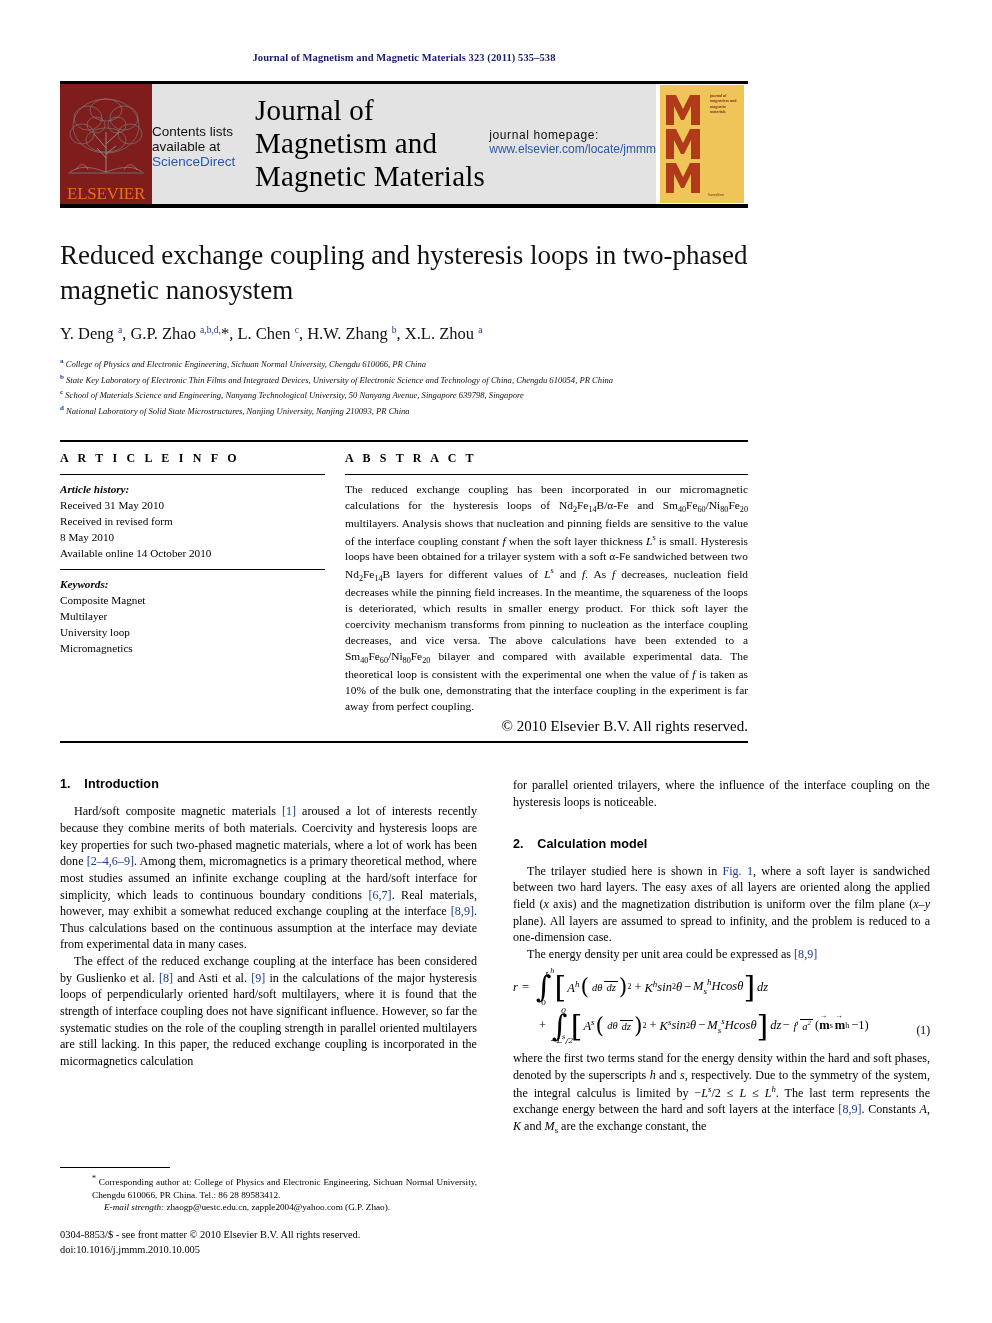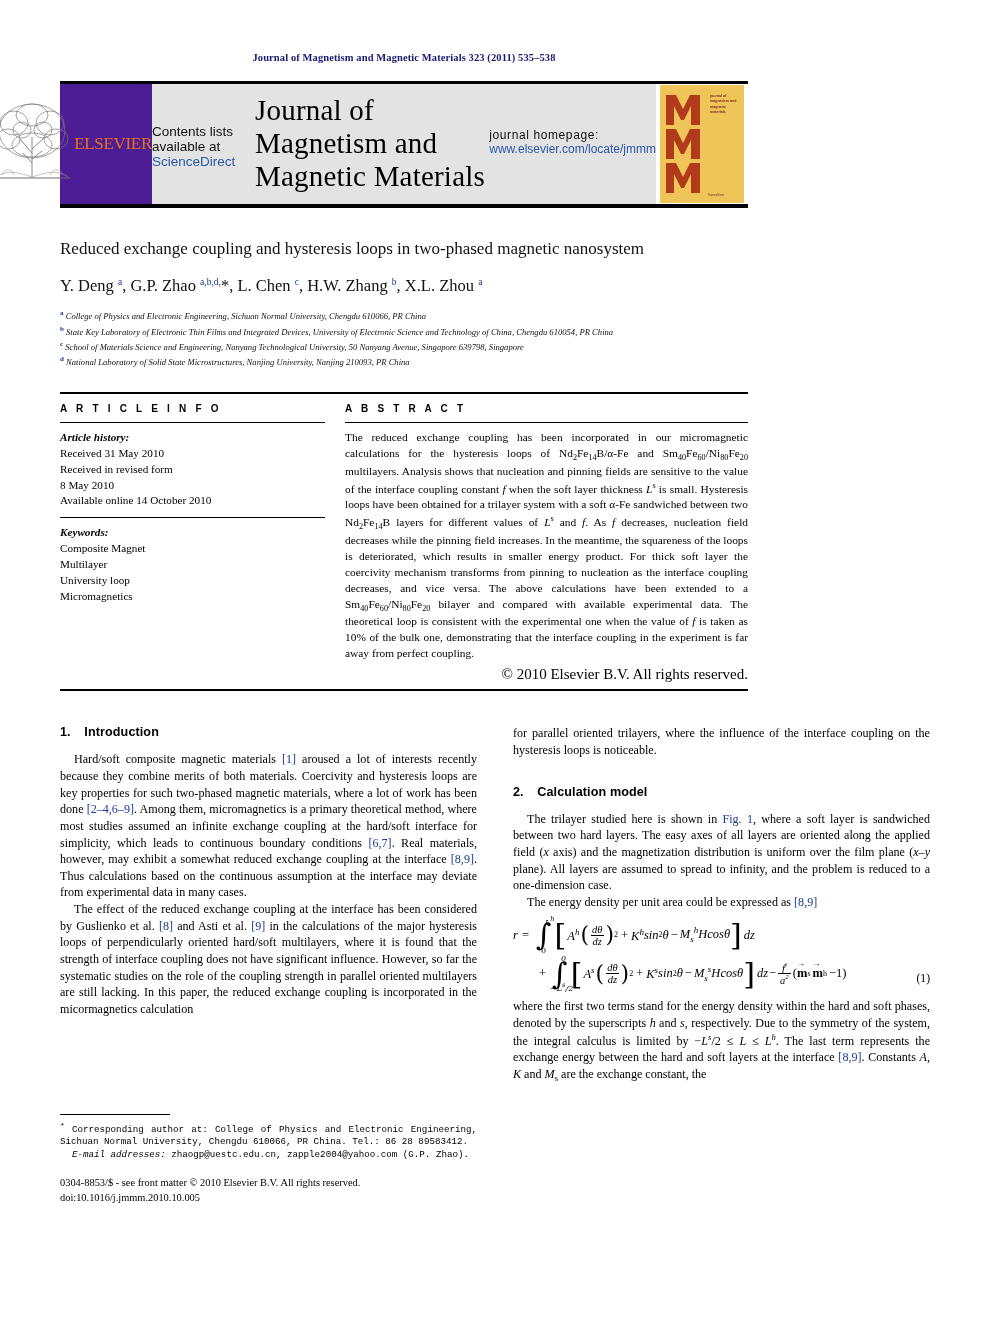--- a/index.html
+++ b/index.html
@@ -27,22 +27,22 @@
   
   .masthead-wrap { margin:18px 60px 0 60px; }
   .rule-thick { height:3px; background:#000; }
   .rule-thick-btm { height:4px; background:#000; margin-top:0; }
   .masthead {
     display:flex; align-items:stretch;
     height:120px;
   }
   .elsevier-box {
     width:92px; flex:0 0 92px;
-    background:#4c1d95;
-    display:flex; flex-direction:row;
+    background:#7f1d1d;
+    display:flex; flex-direction:column;
     align-items:center; justify-content:flex-end;
     padding-bottom:2px;
     box-sizing:border-box;
   }
   .tree-svg { display:block; }
   .elsevier-word {
     font-family:"Liberation Serif", serif;
     color:#E9711C;
     font-size:17px;
     letter-spacing:-0.3px;
@@ -92,21 +92,21 @@
     width:32px;
     font-family:"Liberation Sans", sans-serif;
     font-size:2.6px; line-height:1.4;
     color:#5c2413;
   }
 
   
   .titleblock { margin:30px 60px 0 60px; }
   .art-title {
     font-family:"Liberation Serif", serif;
-    font-size:17px;
+    font-size:27px;
     line-height:1.30;
     font-weight:400;
     color:#111;
     margin:0 0 16px 0;
     max-width:720px;
   }
   .authors {
     font-family:"Liberation Serif", serif;
     font-size:16.5px;
     color:#111;
@@ -121,22 +121,22 @@
     line-height:1.58;
     color:#111;
   }
   .aff sup { font-style:normal; font-weight:bold; font-size:7px; }
 
   
   .infoabs { margin:22px 60px 0 60px; }
   .rule-med { height:2px; background:#000; }
   .sechead-row { display:flex; padding:9px 0 8px 0; }
   .sechead {
-    font-family:Liberation Sans, sans-serif;
-    font-size:10px; font-weight:bold;
+    font-family:Liberation Serif, serif;
+    font-size:12px; font-weight:bold;
     letter-spacing:3.2px;
   }
   .sechead.left { width:285px; flex:0 0 285px; }
   .infoabs-body { display:flex; }
   .col-info { width:285px; flex:0 0 285px; padding-right:20px; box-sizing:border-box; }
   .col-abs { flex:1 1 auto; padding-left:0px; }
   .rule-thin { height:1px; background:#000; }
   .info-block { font-family:"Liberation Serif", serif; font-size:11.2px; line-height:1.42; padding:7px 0 8px 0; }
   .info-block .lbl { font-style:italic; font-weight:bold; }
   .abs-text {
@@ -184,36 +184,37 @@
     margin:12px 0 12px 0;
     position:relative;
     line-height:1;
   }
   .eq .ln { display:flex; align-items:center; }
   .eq .ln2 { display:flex; align-items:center; margin-top:13px; padding-left:26px; }
   .intg { font-size:30px; line-height:0.8; position:relative; display:inline-block; margin:0 3px; font-family:"DejaVu Serif", serif;}
   .intg .lim-t { position:absolute; top:-6px; left:9px; font-size:8px; font-style:italic; white-space:nowrap;}
   .intg .lim-b { position:absolute; bottom:-7px; left:5px; font-size:8px; white-space:nowrap;}
   .brk { font-size:30px; font-family:"DejaVu Serif", serif; line-height:0.85; }
-  .frac { display:inline-flex; flex-direction:column; align-items:center; vertical-align:middle; margin:0 1px; font-style:italic;}
+  .frac { display:inline-flex; flex-direction:row; align-items:center; vertical-align:middle; margin:0 1px; font-style:italic;}
   .frac .nu { font-size:10.5px; line-height:1.05; padding:0 2px;}
   .frac .de { font-size:10.5px; line-height:1.05; border-top:1px solid #000; padding:0 2px;}
   .paren { font-size:22px; font-family:"DejaVu Serif", serif; line-height:0.9; }
   .it { font-style:italic; }
   .vecm { position:relative; display:inline-block; font-weight:bold;}
   .vecm .arr { position:absolute; top:-7px; left:0; right:2px; font-size:8px; line-height:1; }
   .eqno { position:absolute; right:0; bottom:2px; font-size:11.6px; }
 
   
   .fn-wrap { position:absolute; left:0; bottom:0; width:417px; }
   .fn-rule { width:110px; height:1px; background:#000; margin-bottom:5px; }
   .fn {
-    font-family:Liberation Mono, monospace;
+    font-family:Liberation Serif, serif;
     font-size:9.2px; line-height:1.38;
     text-align:justify;
+    margin-left:32px;
   }
   .fn .star { font-size:8px; vertical-align:super;}
   .fn .lbl { font-style:italic; }
   .imprint {
     font-family:"Liberation Serif", serif;
     font-size:10.4px; line-height:1.42;
     margin-top:14px;
   }
   sub { font-size:72%; }
   sup.s { font-size:72%; vertical-align:super; }
@@ -357,21 +358,21 @@
         <span class="n">1.</span>
         <span>Introduction</span>
       </h2>
       <p class="body">Hard/soft composite magnetic materials <a class="cite" href="#">[1]</a> aroused a lot of interests recently because they combine merits of both materials. Coercivity and hysteresis loops are key properties for such two-phased magnetic materials, where a lot of work has been done <a class="cite" href="#">[2–4,6–9]</a>. Among them, micromagnetics is a primary theoretical method, where most studies assumed an infinite exchange coupling at the hard/soft interface for simplicity, which leads to continuous boundary conditions <a class="cite" href="#">[6,7]</a>. Real materials, however, may exhibit a somewhat reduced exchange coupling at the interface <a class="cite" href="#">[8,9]</a>. Thus calculations based on the continuous assumption at the interface may deviate from experimental data in many cases.</p>
       <p class="body">The effect of the reduced exchange coupling at the interface has been considered by Guslienko et al. <a class="cite" href="#">[8]</a> and Asti et al. <a class="cite" href="#">[9]</a> in the calculations of the major hysteresis loops of perpendicularly oriented hard/soft multilayers, where it is found that the strength of interface coupling does not have significant influence. However, so far the systematic studies on the role of the coupling strength in parallel oriented multilayers are still lacking. In this paper, the reduced exchange coupling is incorporated in the micormagnetics calculation</p>
 
       <div class="fn-wrap">
         <div class="fn-rule"></div>
         <div class="fn"><span class="star">*</span> Corresponding author at: College of Physics and Electronic Engineering, Sichuan Normal University, Chengdu 610066, PR China. Tel.: 86 28 89583412.</div>
         <div class="fn" style="text-indent:12px">
-          <span class="lbl">E-mail addresses:</span>
+          <span class="lbl">E-mail strength:</span>
           <span>zhaogp@uestc.edu.cn, zapple2004@yahoo.com (G.P. Zhao).</span>
         </div>
         <div class="imprint">
           <div>0304-8853/$ - see front matter © 2010 Elsevier B.V. All rights reserved.</div>
           <div>doi:10.1016/j.jmmm.2010.10.005</div>
         </div>
       </div>
     </div>
 
     <div class="col">

